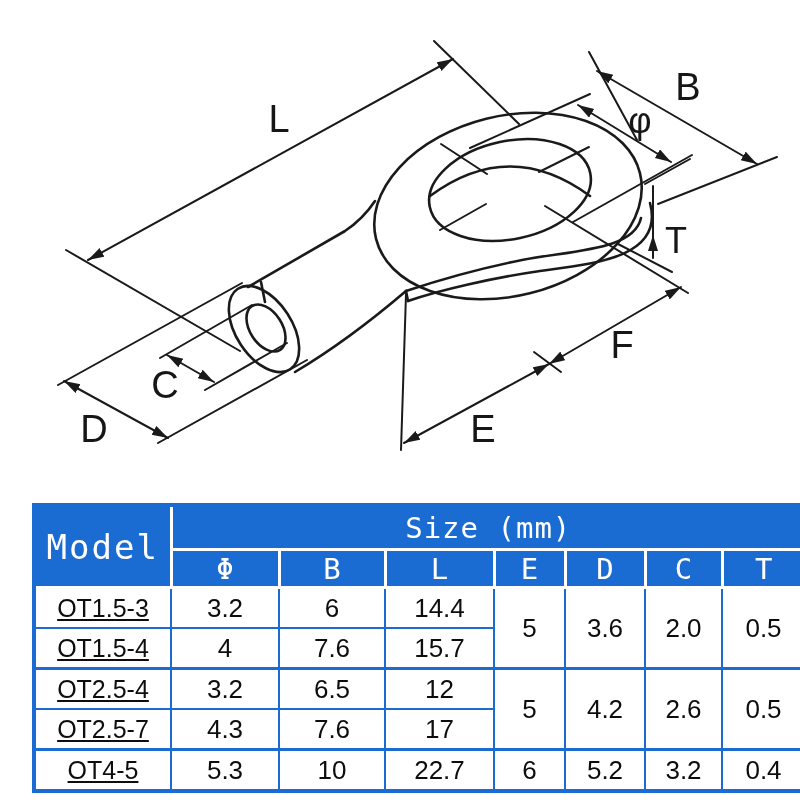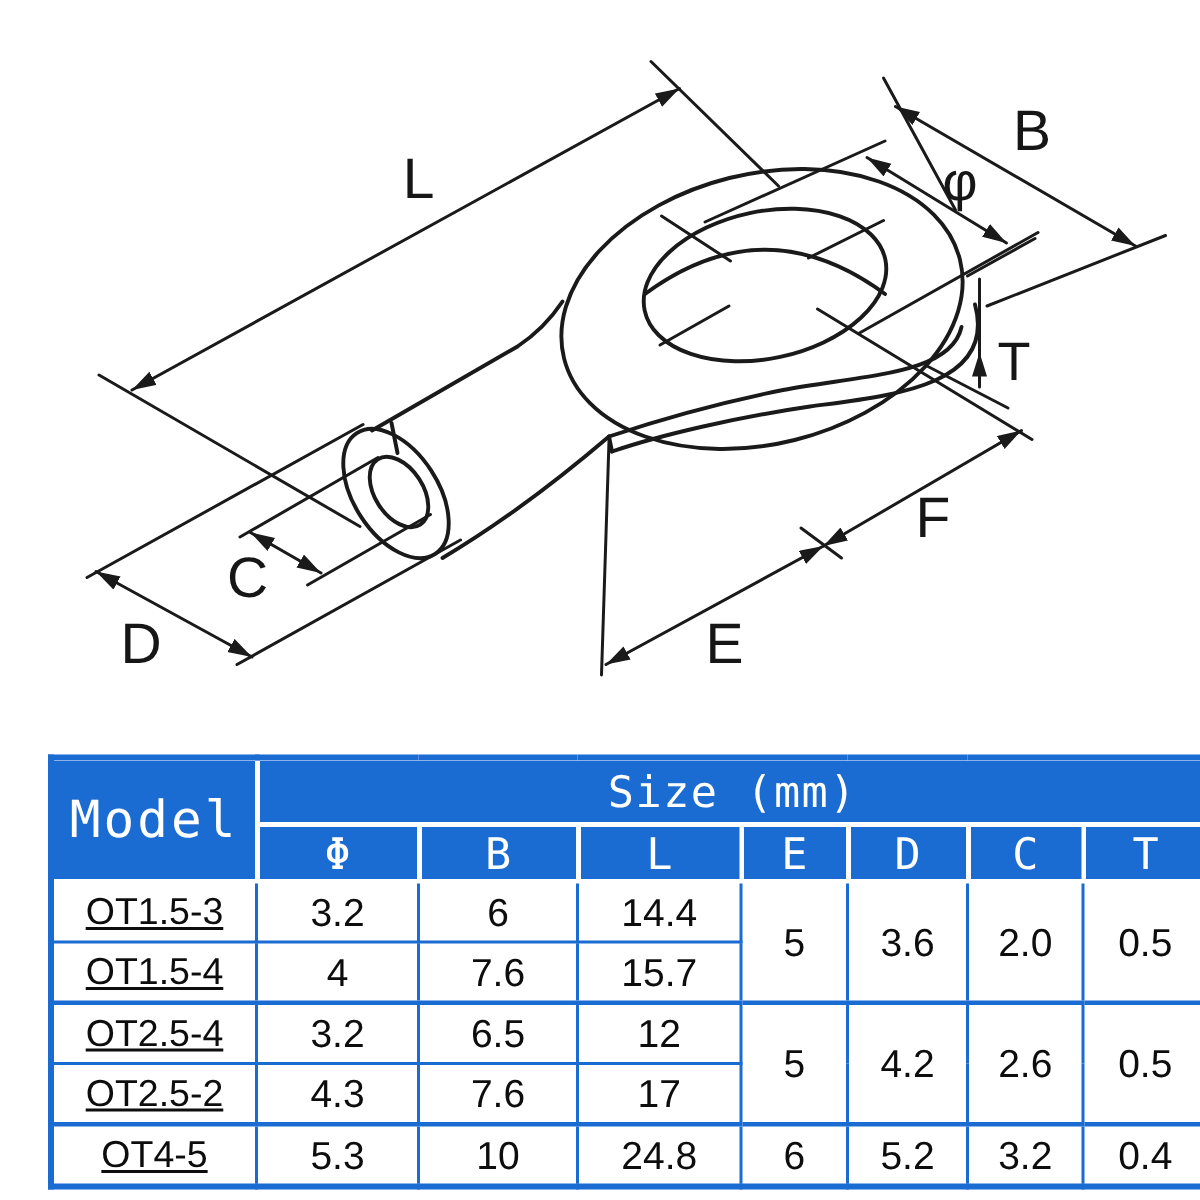--- a/index.html
+++ b/index.html
@@ -157,31 +157,31 @@
         <td class="bd model-cell">OT2.5-4</td>
         <td class="bd">3.2</td>
         <td class="bd">6.5</td>
         <td class="bd">12</td>
         <td class="bd" rowspan="2">5</td>
         <td class="bd" rowspan="2">4.2</td>
         <td class="bd" rowspan="2">2.6</td>
         <td class="bd" rowspan="2">0.5</td>
       </tr>
       <tr>
-        <td class="bd model-cell">OT2.5-2</td>
+        <td class="bd model-cell">OT2.5-7</td>
         <td class="bd">4.3</td>
         <td class="bd">7.6</td>
         <td class="bd">17</td>
       </tr>
 
       <tr class="group-start">
         <td class="bd model-cell">OT4-5</td>
         <td class="bd">5.3</td>
         <td class="bd">10</td>
-        <td class="bd">24.8</td>
+        <td class="bd">22.7</td>
         <td class="bd">6</td>
         <td class="bd">5.2</td>
         <td class="bd">3.2</td>
         <td class="bd">0.4</td>
       </tr>
     </tbody>
       </table>
   </div>
 </div>
 

